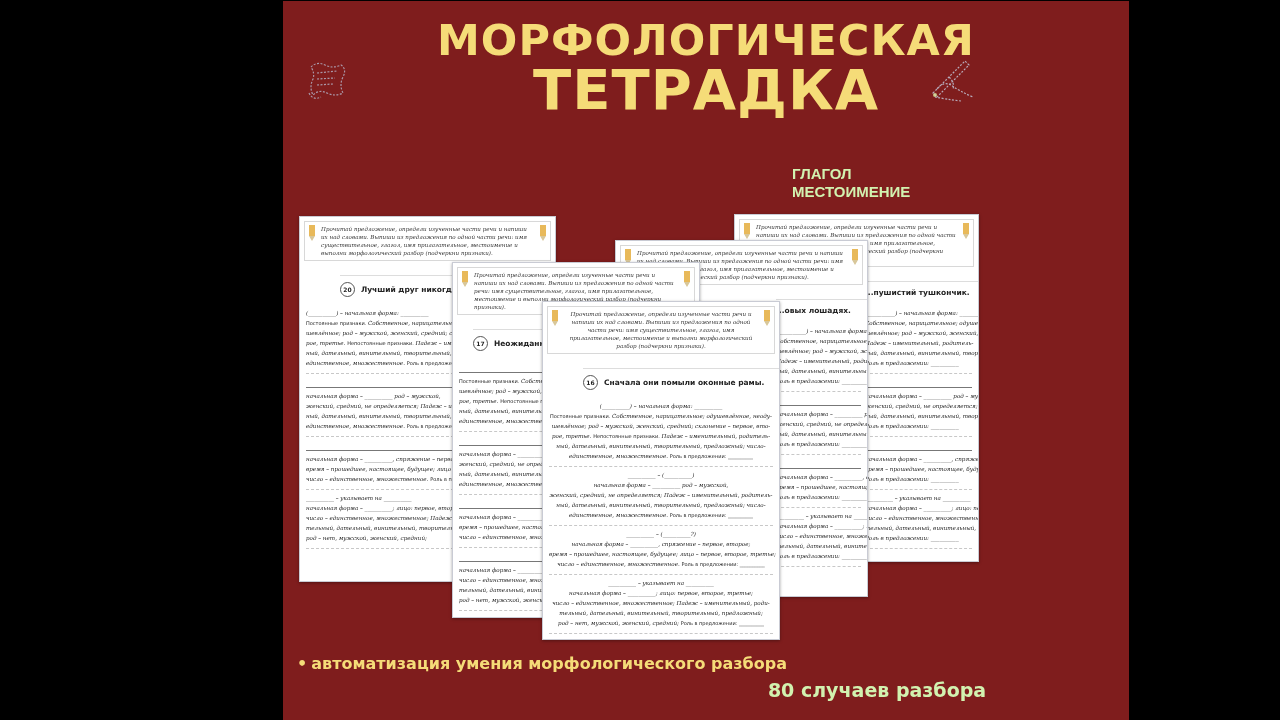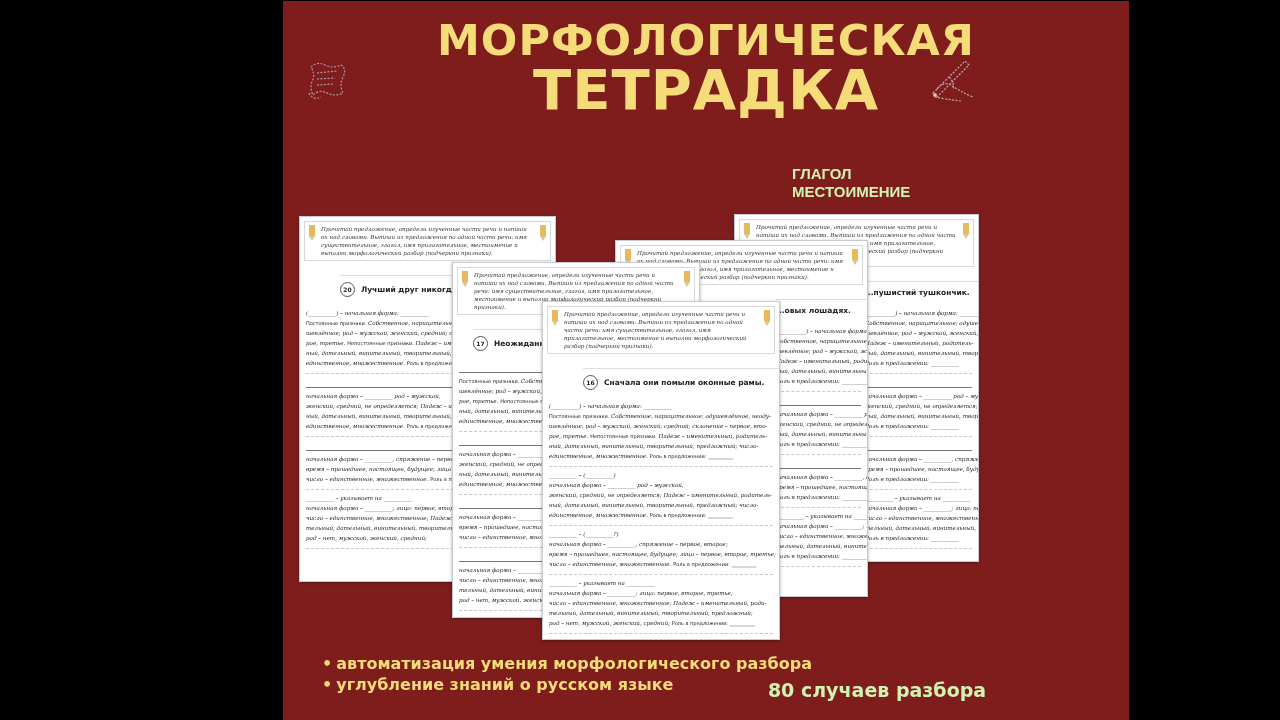--- a/index.html
+++ b/index.html
@@ -58,29 +58,29 @@
     display: flex; align-items: center; justify-content: center; font-size: 6px; font-weight: bold;
     flex: 0 0 auto;
   }
   .block { margin: 0 6px; padding: 3px 0 5px 0; border-bottom: 1px dashed #c8c8c8; }
   .line { height: 9px; border-bottom: 1px solid #777; margin: 2px 0 3px 0; }
   .txt { font-size: 5.6px; line-height: 10px; font-style: italic; color: #222; white-space: nowrap; }
   .txt .plain { font-style: normal; font-family: "DejaVu Sans", sans-serif; font-size: 5px; }
 
   .s20 { left: 16px; top: 215px; width: 257px; height: 366px; }
   .s17 { left: 169px; top: 261px; width: 248px; height: 356px; }
-  .s16 { left: 259px; top: 300px; width: 238px; height: 339px; z-index: 5; }
+  .s16 { left: 259px; top: 300px; width: 238px; height: 339px; z-index: 5; text-align: center; }
   .s_mid { left: 332px; top: 239px; width: 253px; height: 357px; z-index: 3; }
   .s_right { left: 451px; top: 213px; width: 245px; height: 348px; z-index: 2; }
   .s17 { z-index: 4; }
   .s20 { z-index: 1; }
 
   .bullets {
     position: absolute; left: 14px; top: 652px; color: #f5dc78; font-weight: bold;
-    font-size: 16px; line-height: 21px; font-family: "DejaVu Sans", sans-serif; margin-left: 25px;
+    font-size: 16px; line-height: 21px; font-family: "DejaVu Sans", sans-serif;
   }
   .bullets .b { white-space: nowrap; }
   .bullets .dot { color: #f5dc78; margin-right: 4px; }
   .counts {
     position: absolute; left: 484px; top: 678px; width: 220px; text-align: center;
     color: #d2f2b0; font-weight: bold; font-size: 19px; line-height: 23px;
     font-family: "DejaVu Sans", sans-serif;
   }
 </style>
 </head>
@@ -336,19 +336,18 @@
       <div class="txt">__________ – указывает на __________</div>
       <div class="txt">начальная форма – __________; лицо: первое, второе, третье;</div>
       <div class="txt">число – единственное, множественное; Падеж – именительный, роди-</div>
       <div class="txt">тельный, дательный, винительный, творительный, предложный;</div>
       <div class="txt"><span>род – нет, мужской, женский, средний;</span> <span class="plain">Роль в предложении: __________</span></div>
     </div>
   </div>
 
   <div class="bullets">
     <div class="b"><span class="dot">•</span><span>автоматизация умения морфологического разбора</span></div>
-    <div class="b"><span class="dot">•</span><span>углубление знаний о русском языке</span></div>
   </div>
 
   <div class="counts">
     <div>80 случаев разбора</div>
   </div>
 </div>
 
 </body></html>

